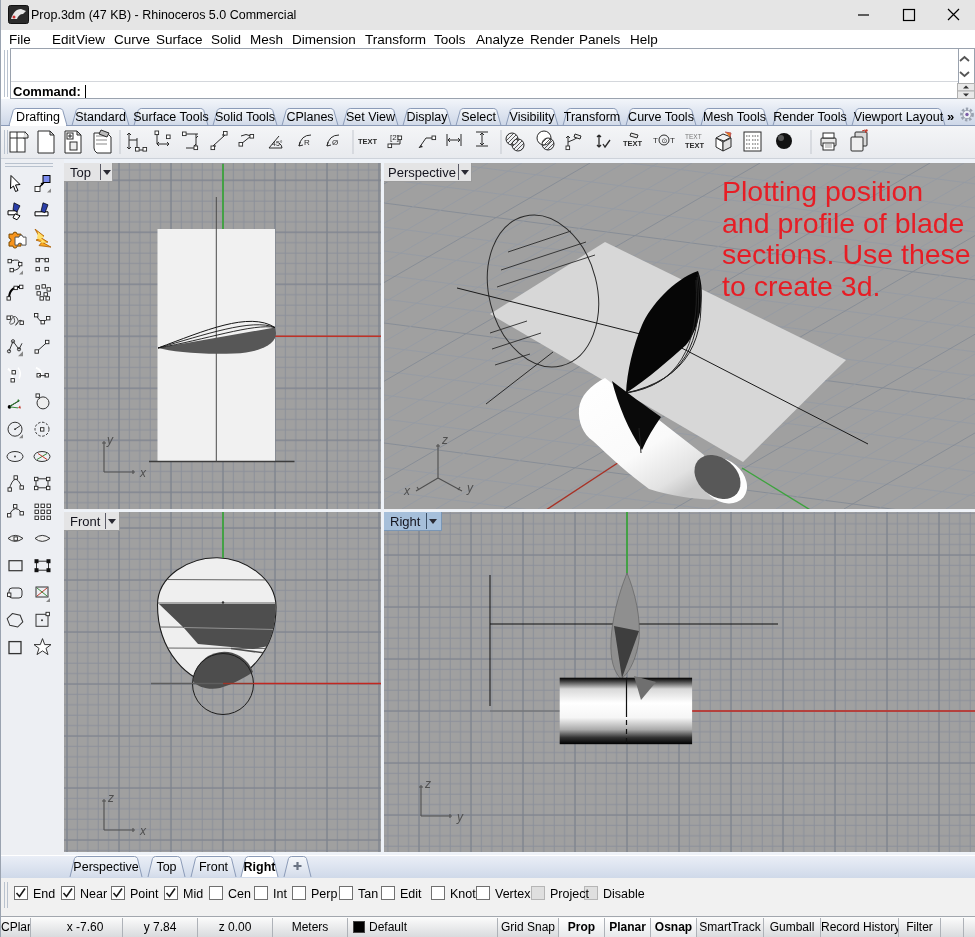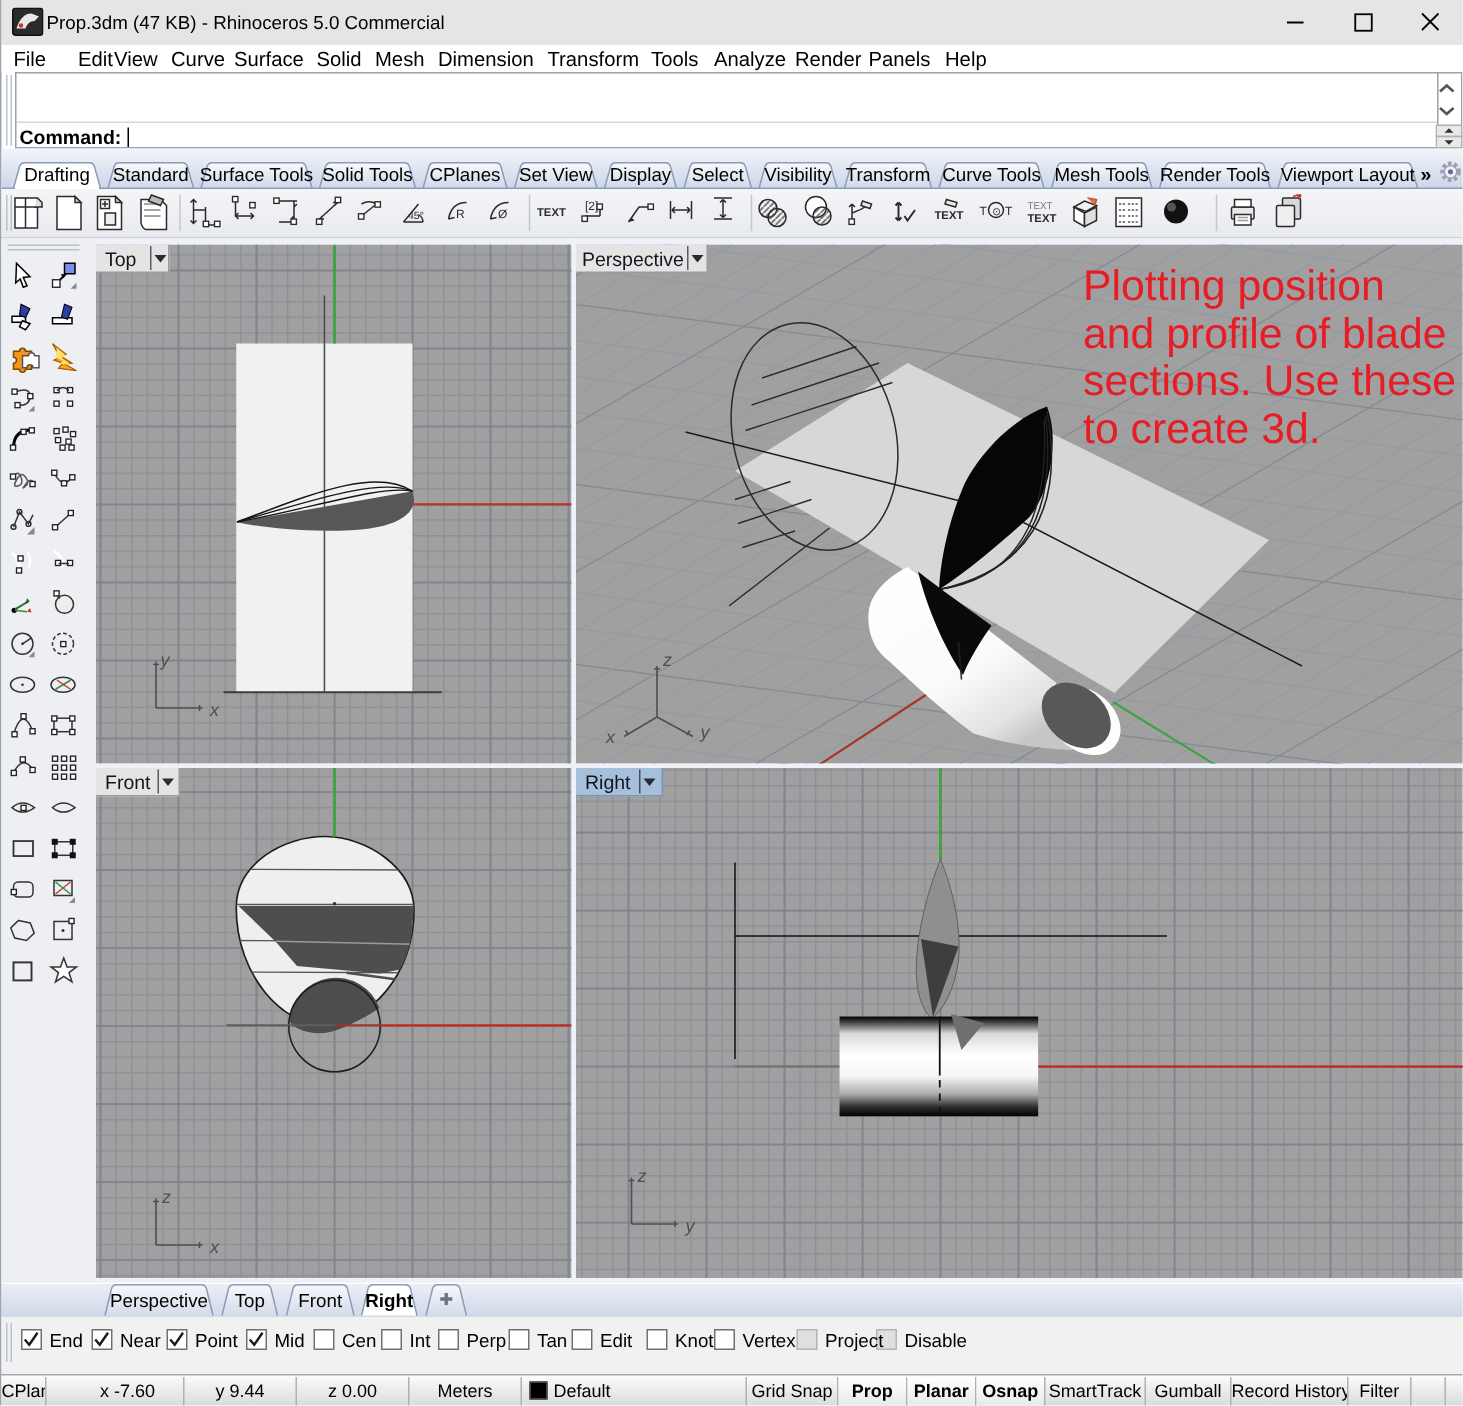--- a/index.html
+++ b/index.html
@@ -740,21 +740,21 @@
     <span class="osl" style="left:310px">Perp</span>
     <span class="osl" style="left:357px">Tan</span>
     <span class="osl" style="left:399px">Edit</span>
     <span class="osl" style="left:449px">Knot</span>
     <span class="osl" style="left:494px">Vertex</span>
     <span class="osl" style="left:549px">Project</span>
     <span class="osl" style="left:602px">Disable</span>
 <div id="status" class="abs">
       <div class="seg" style="left:0px;width:30px">CPlane</div>
       <div class="seg" style="left:47px;width:75px">x -7.60</div>
-      <div class="seg" style="left:122px;width:75px">y 9.44</div>
+      <div class="seg" style="left:122px;width:75px">y 7.84</div>
       <div class="seg" style="left:197px;width:75px">z 0.00</div>
       <div class="seg" style="left:272px;width:75px">Meters</div>
       <div class="seg" style="left:347px;width:150px;text-align:left"><span style="display:inline-block;width:12px;height:12px;background:#000;border:1px solid #444;vertical-align:-2px;margin:0 4px 0 5px"></span>Default</div>
       <div class="seg" style="left:497px;width:61px">Grid Snap</div>
       <div class="seg b" style="left:558px;width:46px">Prop</div>
       <div class="seg b" style="left:604px;width:46px">Planar</div>
       <div class="seg b" style="left:650px;width:46px">Osnap</div>
       <div class="seg" style="left:696px;width:67px">SmartTrack</div>
       <div class="seg" style="left:763px;width:57px">Gumball</div>
       <div class="seg" style="left:820px;width:78px">Record History</div>

